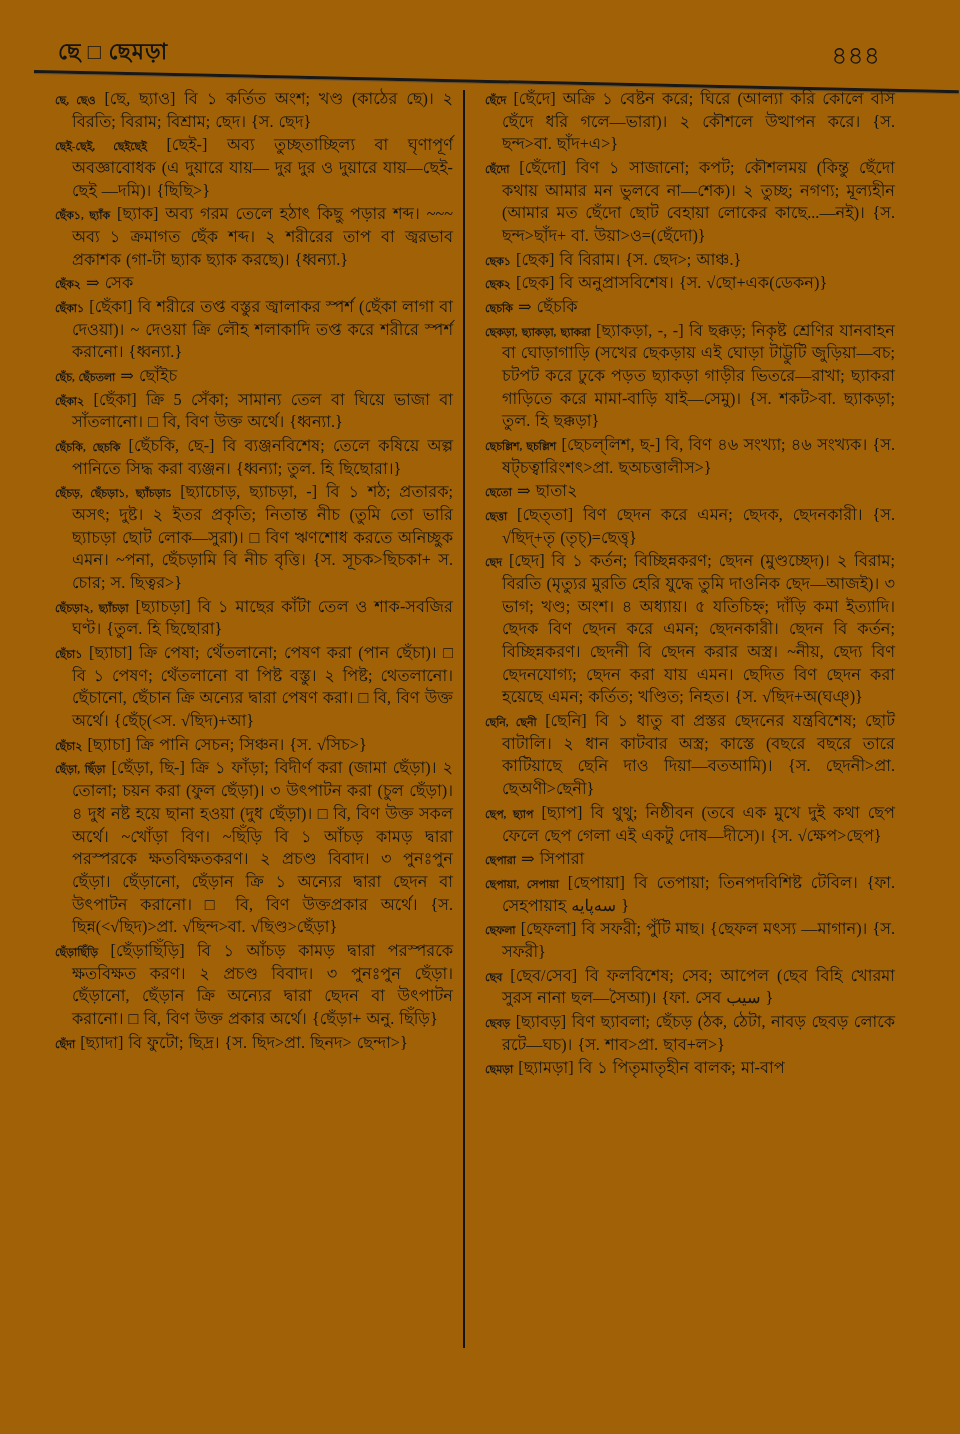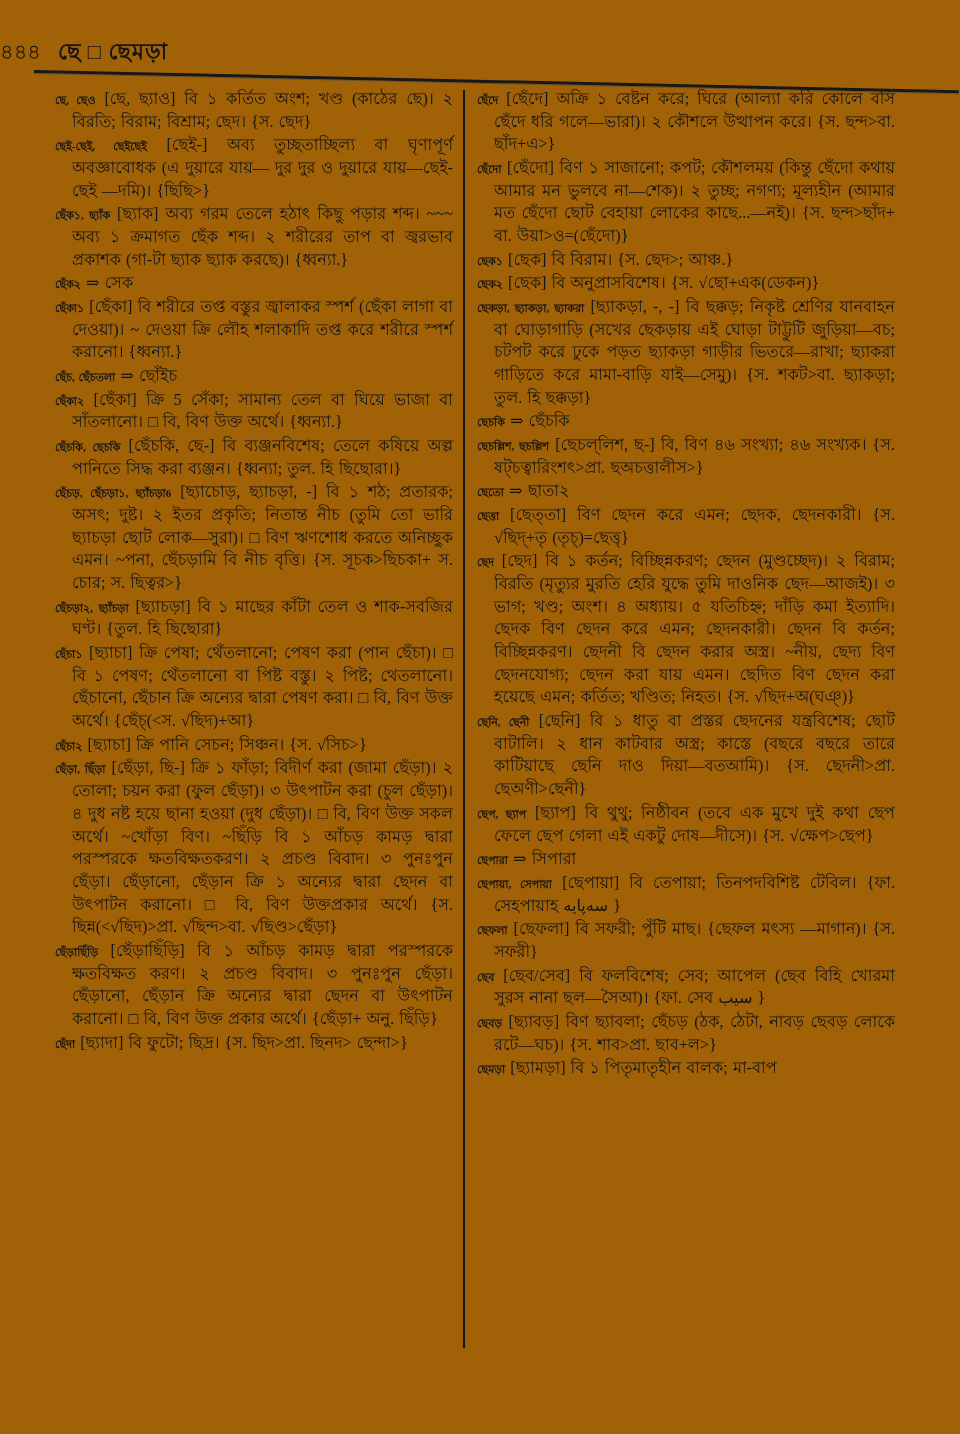--- a/index.html
+++ b/index.html
@@ -13,41 +13,41 @@
     overflow:hidden;
   }
   
   .header { position:absolute; top:30px; left:0; width:100%; height:40px; }
   .guide-words {
     position:absolute; left:58px; top:4px;
     font-weight:bold; font-size:22px; letter-spacing:1px;
   }
   .page-number {
     position:absolute; left:0; right:80px; top:6px;
-    text-align:left; font-size:21px;
+    text-align:right; font-size:25px;
   }
   
   .header-rule {
     position:absolute; top:70px; left:34px;
     width:925px; height:3px; background:#181818;
     transform:rotate(1.25deg); transform-origin:left center;
   }
   .header-rule::after {
     content:""; position:absolute; top:3px; left:0;
     width:100%; height:1px; background:#4a4a4a; opacity:.6;
   }
   
   .columns {
     position:absolute; top:88px; left:55px;
     width:860px;
     display:flex;
   }
   .col { box-sizing:border-box; }
   .col-left  { width:408px; padding-right:10px; }
-  .col-right { width:430px; padding-left:12px; }
+  .col-right { width:430px; padding-left:20px; }
   .col-divider {
     width:2px; background:#141414;
     margin-top:2px;
     height:1258px;
     flex:0 0 2px;
   }
   
   .entry {
     margin:0 0 1px 0;
     padding-left:17px; text-indent:-17px;
@@ -73,36 +73,36 @@
   <div class="columns">
     <div class="col col-left" id="col-left">
         <p class="entry"><span class="headword">ছে, ছেও</span> <span class="entry-body">[ছে, ছ্যাও] বি ১ কর্তিত অংশ; খণ্ড (কাঠের ছে)। ২ বিরতি; বিরাম; বিশ্রাম; ছেদ। {স. ছেদ}</span></p>
         <p class="entry"><span class="headword">ছেই-ছেই, ছেইছেই</span> <span class="entry-body">[ছেই-] অব্য তুচ্ছতাচ্ছিল্য বা ঘৃণাপূর্ণ অবজ্ঞাবোধক (এ দুয়ারে যায়— দুর দুর ও দুয়ারে যায়—ছেই-ছেই —দমি)। {ছিছি&gt;}</span></p>
         <p class="entry"><span class="headword">ছেঁক১, ছ্যাঁক</span> <span class="entry-body">[ছ্যাক] অব্য গরম তেলে হঠাৎ কিছু পড়ার শব্দ। ~~~ অব্য ১ ক্রমাগত ছেঁক শব্দ। ২ শরীরের তাপ বা জ্বরভাব প্রকাশক (গা-টা ছ্যাক ছ্যাক করছে)। {ধ্বন্যা.}</span></p>
         <p class="entry"><span class="headword">ছেঁক২</span> <span class="entry-body">⇒ সেক</span></p>
         <p class="entry"><span class="headword">ছেঁকা১</span> <span class="entry-body">[ছেঁকা] বি শরীরে তপ্ত বস্তুর জ্বালাকর স্পর্শ (ছেঁকা লাগা বা দেওয়া)। ~ দেওয়া ক্রি লৌহ শলাকাদি তপ্ত করে শরীরে স্পর্শ করানো। {ধ্বন্যা.}</span></p>
         <p class="entry"><span class="headword">ছেঁচ, ছেঁচতলা</span> <span class="entry-body">⇒ ছোঁইচ</span></p>
         <p class="entry"><span class="headword">ছেঁকা২</span> <span class="entry-body">[ছেঁকা] ক্রি 5 সেঁকা; সামান্য তেল বা ঘিয়ে ভাজা বা সাঁতলানো। □ বি, বিণ উক্ত অর্থে। {ধ্বন্যা.}</span></p>
         <p class="entry"><span class="headword">ছেঁচকি, ছেচকি</span> <span class="entry-body">[ছেঁচকি, ছে-] বি ব্যঞ্জনবিশেষ; তেলে কষিয়ে অল্প পানিতে সিদ্ধ করা ব্যঞ্জন। {ধ্বন্যা; তুল. হি ছিছোরা।}</span></p>
-        <p class="entry"><span class="headword">ছেঁচড়, ছেঁচড়া১, ছ্যাঁচড়া6</span> <span class="entry-body">[ছ্যাচোড়, ছ্যাচড়া, -] বি ১ শঠ; প্রতারক; অসৎ; দুষ্ট। ২ ইতর প্রকৃতি; নিতান্ত নীচ (তুমি তো ভারি ছ্যাচড়া ছোট লোক—সুরা)। □ বিণ ঋণশোধ করতে অনিচ্ছুক এমন। ~পনা, ছেঁচড়ামি বি নীচ বৃত্তি। {স. সূচক&gt;ছিচকা+ স. চোর; স. ছিত্বর&gt;}</span></p>
+        <p class="entry"><span class="headword">ছেঁচড়, ছেঁচড়া১, ছ্যাঁচড়া5</span> <span class="entry-body">[ছ্যাচোড়, ছ্যাচড়া, -] বি ১ শঠ; প্রতারক; অসৎ; দুষ্ট। ২ ইতর প্রকৃতি; নিতান্ত নীচ (তুমি তো ভারি ছ্যাচড়া ছোট লোক—সুরা)। □ বিণ ঋণশোধ করতে অনিচ্ছুক এমন। ~পনা, ছেঁচড়ামি বি নীচ বৃত্তি। {স. সূচক&gt;ছিচকা+ স. চোর; স. ছিত্বর&gt;}</span></p>
         <p class="entry"><span class="headword">ছেঁচড়া২, ছ্যাঁচড়া</span> <span class="entry-body">[ছ্যাচড়া] বি ১ মাছের কাঁটা তেল ও শাক-সবজির ঘণ্ট। {তুল. হি ছিছোরা}</span></p>
         <p class="entry"><span class="headword">ছেঁচা১</span> <span class="entry-body">[ছ্যাচা] ক্রি পেষা; থেঁতলানো; পেষণ করা (পান ছেঁচা)। □ বি ১ পেষণ; থেঁতলানো বা পিষ্ট বস্তু। ২ পিষ্ট; থেতলানো। ছেঁচানো, ছেঁচান ক্রি অন্যের দ্বারা পেষণ করা। □ বি, বিণ উক্ত অর্থে। {ছেঁচ্(&lt;স. √ছিদ)+আ}</span></p>
         <p class="entry"><span class="headword">ছেঁচা২</span> <span class="entry-body">[ছ্যাচা] ক্রি পানি সেচন; সিঞ্চন। {স. √সিচ&gt;}</span></p>
         <p class="entry"><span class="headword">ছেঁড়া, ছিঁড়া</span> <span class="entry-body">[ছেঁড়া, ছি-] ক্রি ১ ফাঁড়া; বিদীর্ণ করা (জামা ছেঁড়া)। ২ তোলা; চয়ন করা (ফুল ছেঁড়া)। ৩ উৎপাটন করা (চুল ছেঁড়া)। ৪ দুধ নষ্ট হয়ে ছানা হওয়া (দুধ ছেঁড়া)। □ বি, বিণ উক্ত সকল অর্থে। ~খোঁড়া বিণ। ~ছিঁড়ি বি ১ আঁচড় কামড় দ্বারা পরস্পরকে ক্ষতবিক্ষতকরণ। ২ প্রচণ্ড বিবাদ। ৩ পুনঃপুন ছেঁড়া। ছেঁড়ানো, ছেঁড়ান ক্রি ১ অন্যের দ্বারা ছেদন বা উৎপাটন করানো। □ বি, বিণ উক্তপ্রকার অর্থে। {স. ছিন্ন(&lt;√ছিদ)&gt;প্রা. √ছিন্দ&gt;বা. √ছিণ্ড&gt;ছেঁড়া}</span></p>
         <p class="entry"><span class="headword">ছেঁড়াছিঁড়ি</span> <span class="entry-body">[ছেঁড়াছিঁড়ি] বি ১ আঁচড় কামড় দ্বারা পরস্পরকে ক্ষতবিক্ষত করণ। ২ প্রচণ্ড বিবাদ। ৩ পুনঃপুন ছেঁড়া। ছেঁড়ানো, ছেঁড়ান ক্রি অন্যের দ্বারা ছেদন বা উৎপাটন করানো। □ বি, বিণ উক্ত প্রকার অর্থে। {ছেঁড়া+ অনু. ছিঁড়ি}</span></p>
         <p class="entry"><span class="headword">ছেঁদা</span> <span class="entry-body">[ছ্যাদা] বি ফুটো; ছিদ্র। {স. ছিদ&gt;প্রা. ছিনদ&gt; ছেন্দা&gt;}</span></p>
       </div>
     <div class="col-divider"></div>
     <div class="col col-right" id="col-right">
         <p class="entry"><span class="headword">ছেঁদে</span> <span class="entry-body">[ছেঁদে] অক্রি ১ বেষ্টন করে; ঘিরে (আল্যা করি কোলে বসি ছেঁদে ধরি গলে—ভারা)। ২ কৌশলে উত্থাপন করে। {স. ছন্দ&gt;বা. ছাঁদ+এ&gt;}</span></p>
         <p class="entry"><span class="headword">ছেঁদো</span> <span class="entry-body">[ছেঁদো] বিণ ১ সাজানো; কপট; কৌশলময় (কিন্তু ছেঁদো কথায় আমার মন ভুলবে না—শেক)। ২ তুচ্ছ; নগণ্য; মূল্যহীন (আমার মত ছেঁদো ছোট বেহায়া লোকের কাছে...—নই)। {স. ছন্দ&gt;ছাঁদ+ বা. উয়া&gt;ও=(ছেঁদো)}</span></p>
         <p class="entry"><span class="headword">ছেক১</span> <span class="entry-body">[ছেক] বি বিরাম। {স. ছেদ&gt;; আঞ্চ.}</span></p>
         <p class="entry"><span class="headword">ছেক২</span> <span class="entry-body">[ছেক] বি অনুপ্রাসবিশেষ। {স. √ছো+এক(ডেকন)}</span></p>
+        <p class="entry"><span class="headword">ছেচকি</span> <span class="entry-body">⇒ ছেঁচকি</span></p>
         <p class="entry"><span class="headword">ছেকড়া, ছ্যাকড়া, ছ্যাকরা</span> <span class="entry-body">[ছ্যাকড়া, -, -] বি ছক্কড়; নিকৃষ্ট শ্রেণির যানবাহন বা ঘোড়াগাড়ি (সখের ছেকড়ায় এই ঘোড়া টাট্টুটি জুড়িয়া—বচ; চটপট করে ঢুকে পড়ত ছ্যাকড়া গাড়ীর ভিতরে—রাখা; ছ্যাকরা গাড়িতে করে মামা-বাড়ি যাই—সেমু)। {স. শকট&gt;বা. ছ্যাকড়া; তুল. হি ছক্কড়া}</span></p>
-        <p class="entry"><span class="headword">ছেচকি</span> <span class="entry-body">⇒ ছেঁচকি</span></p>
         <p class="entry"><span class="headword">ছেচল্লিশ, ছচল্লিশ</span> <span class="entry-body">[ছেচল্‌লিশ, ছ-] বি, বিণ ৪৬ সংখ্যা; ৪৬ সংখ্যক। {স. ষট্‌চত্বারিংশৎ&gt;প্রা. ছঅচত্তালীস&gt;}</span></p>
         <p class="entry"><span class="headword">ছেতো</span> <span class="entry-body">⇒ ছাতা২</span></p>
         <p class="entry"><span class="headword">ছেত্তা</span> <span class="entry-body">[ছেত্‌তা] বিণ ছেদন করে এমন; ছেদক, ছেদনকারী। {স. √ছিদ্‌+তৃ (তৃচ্)=ছেত্তৃ}</span></p>
         <p class="entry"><span class="headword">ছেদ</span> <span class="entry-body">[ছেদ] বি ১ কর্তন; বিচ্ছিন্নকরণ; ছেদন (মুণ্ডচ্ছেদ)। ২ বিরাম; বিরতি (মৃত্যুর মুরতি হেরি যুদ্ধে তুমি দাওনিক ছেদ—আজই)। ৩ ভাগ; খণ্ড; অংশ। ৪ অধ্যায়। ৫ যতিচিহ্ন; দাঁড়ি কমা ইত্যাদি। ছেদক বিণ ছেদন করে এমন; ছেদনকারী। ছেদন বি কর্তন; বিচ্ছিন্নকরণ। ছেদনী বি ছেদন করার অস্ত্র। ~নীয়, ছেদ্য বিণ ছেদনযোগ্য; ছেদন করা যায় এমন। ছেদিত বিণ ছেদন করা হয়েছে এমন; কর্তিত; খণ্ডিত; নিহত। {স. √ছিদ+অ(ঘঞ্)}</span></p>
         <p class="entry"><span class="headword">ছেনি, ছেনী</span> <span class="entry-body">[ছেনি] বি ১ ধাতু বা প্রস্তর ছেদনের যন্ত্রবিশেষ; ছোট বাটালি। ২ ধান কাটবার অস্ত্র; কাস্তে (বছরে বছরে তারে কাটিয়াছে ছেনি দাও দিয়া—বতআমি)। {স. ছেদনী&gt;প্রা. ছেঅণী&gt;ছেনী}</span></p>
         <p class="entry"><span class="headword">ছেপ, ছ্যাপ</span> <span class="entry-body">[ছ্যাপ] বি থুথু; নিষ্ঠীবন (তবে এক মুখে দুই কথা ছেপ ফেলে ছেপ গেলা এই একটু দোষ—দীসে)। {স. √ক্ষেপ&gt;ছেপ}</span></p>
         <p class="entry"><span class="headword">ছেপারা</span> <span class="entry-body">⇒ সিপারা</span></p>
         <p class="entry"><span class="headword">ছেপায়া, সেপায়া</span> <span class="entry-body">[ছেপায়া] বি তেপায়া; তিনপদবিশিষ্ট টেবিল। {ফা. সেহপায়াহ سه‌پایه }</span></p>
         <p class="entry"><span class="headword">ছেফলা</span> <span class="entry-body">[ছেফলা] বি সফরী; পুঁটি মাছ। {ছেফল মৎস্য —মাগান)। {স. সফরী}</span></p>
         <p class="entry"><span class="headword">ছেব</span> <span class="entry-body">[ছেব/সেব] বি ফলবিশেষ; সেব; আপেল (ছেব বিহি খোরমা সুরস নানা ছল—সৈআ)। {ফা. সেব سيب }</span></p>

